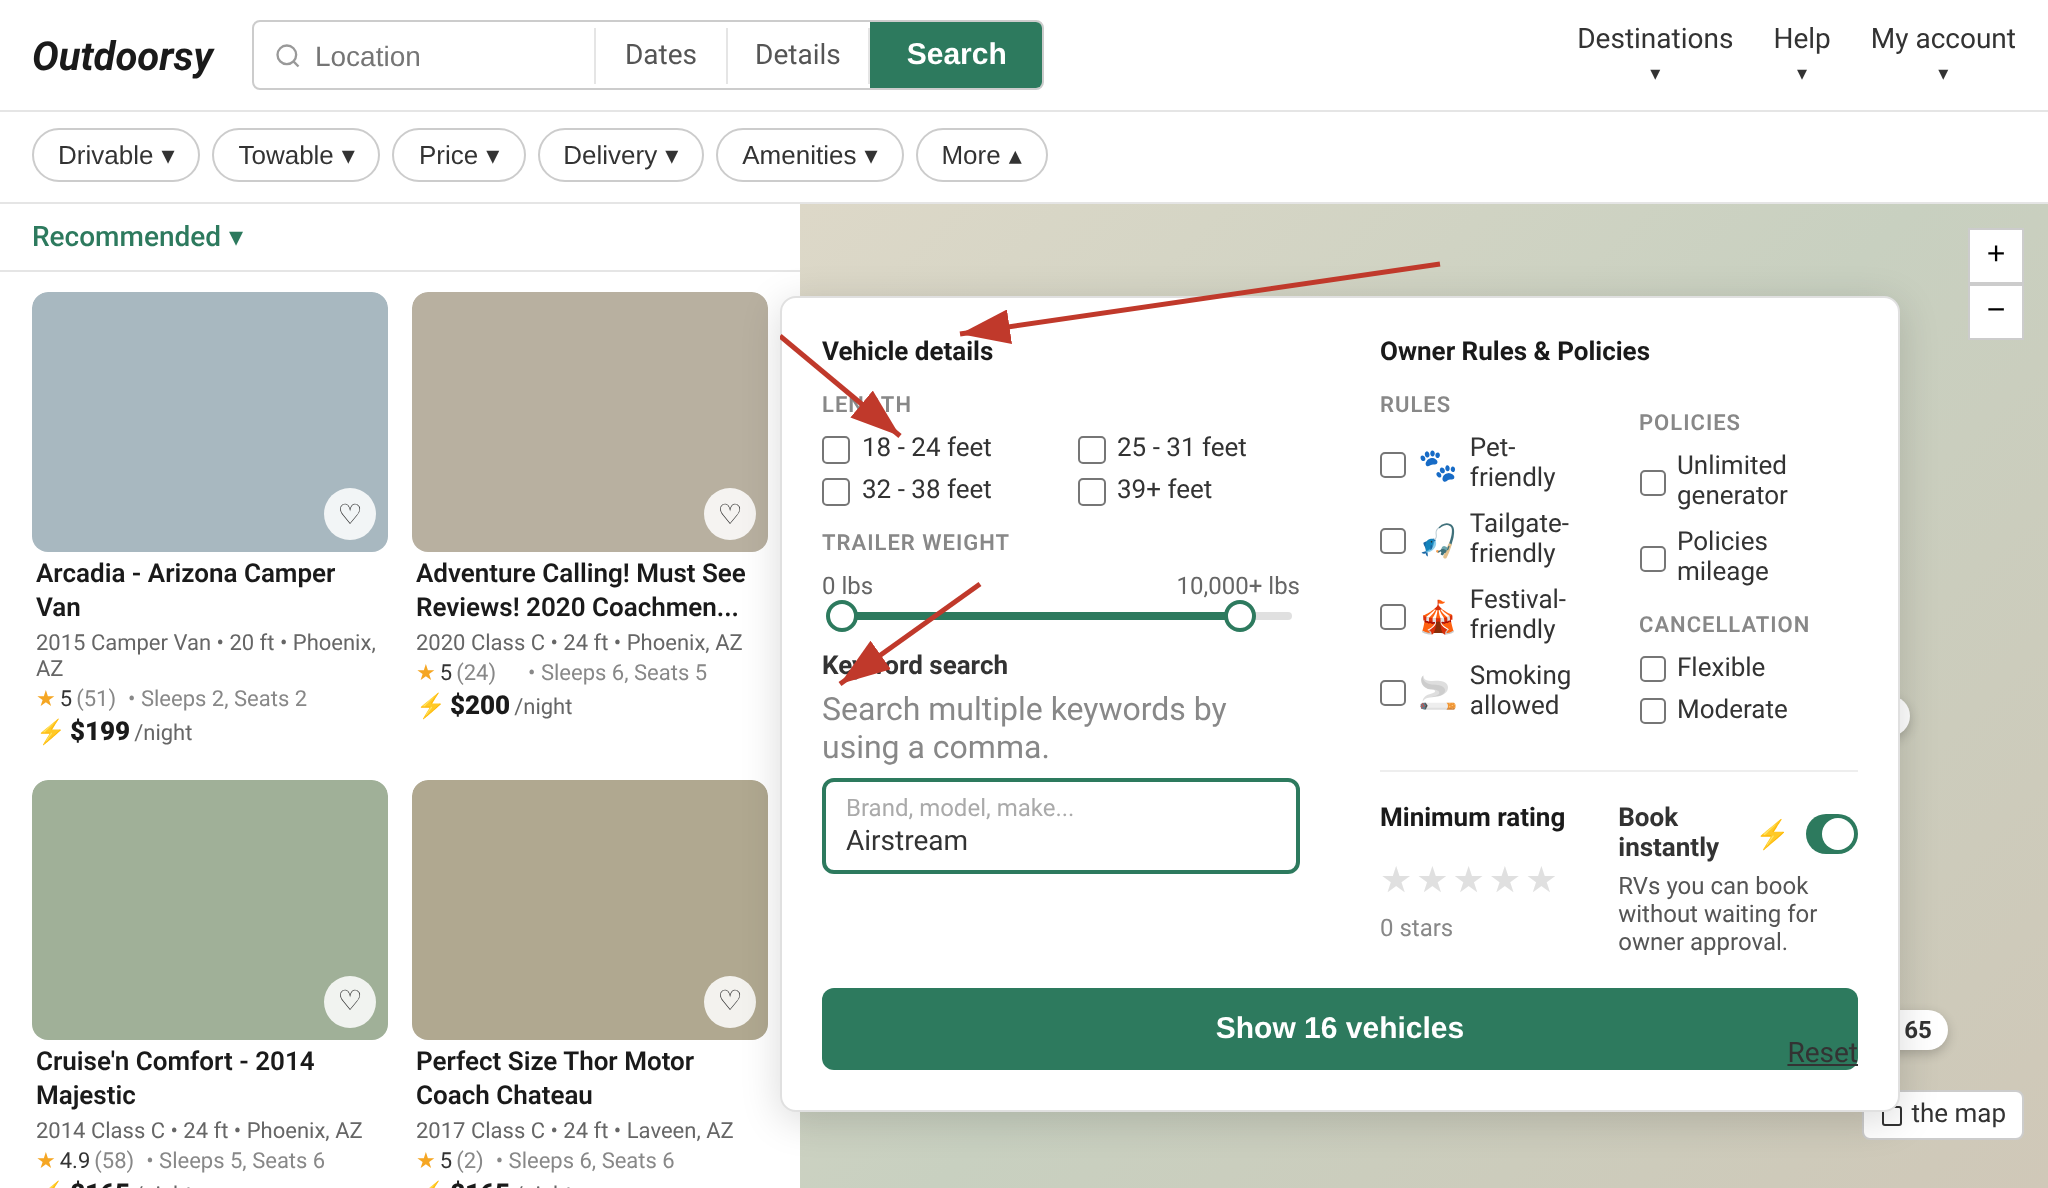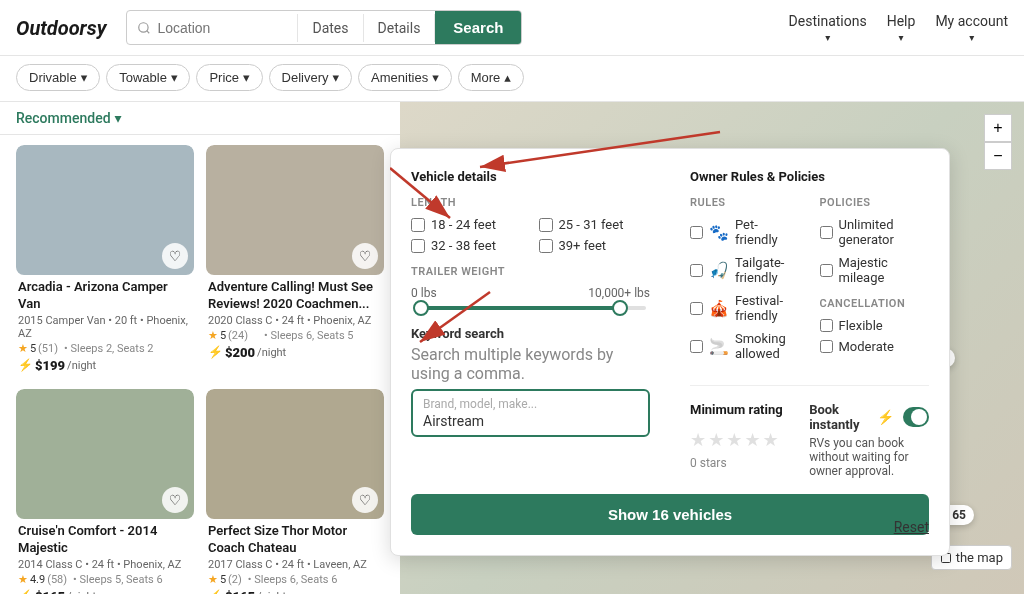--- a/index.html
+++ b/index.html
@@ -80,21 +80,21 @@
     .keyword-label { font-size: 13px; font-weight: 700; margin-bottom: 4px; }
     .keyword-hint { font-size: 16px; color: #888; margin-bottom: 6px; }
     .keyword-input-wrap { border: 2px solid #2d7a5e; border-radius: 6px; padding: 6px 10px; }
     .keyword-placeholder { font-size: 12px; color: #aaa; margin-bottom: 2px; }
     .keyword-value { font-size: 14px; color: #333; }
     .show-vehicles-btn { display: block; width: 100%; background: #2d7a5e; color: #fff; border: none; border-radius: 6px; padding: 12px; font-size: 15px; font-weight: 600; cursor: pointer; text-align: center; margin-top: 16px; }
     .reset-link { position: absolute; bottom: 20px; right: 20px; color: #333; font-size: 14px; cursor: pointer; text-decoration: underline; }
 
     
     .right-col { padding-left: 20px; }
-    .owner-rules-row { display: flex; gap: 20px; }
+    .owner-rules-row { display: flex; gap: 20px; align-items: flex-end; }
     .rules-col { flex: 1; }
     .rule-item { display: flex; align-items: center; gap: 6px; font-size: 13px; margin-bottom: 8px; cursor: pointer; }
     .rule-icon { font-size: 16px; }
     .cancellation-section { margin-top: 12px; }
     .cancel-item { display: flex; align-items: center; gap: 6px; font-size: 13px; margin-bottom: 6px; cursor: pointer; }
 
     
     .bottom-section { display: flex; gap: 20px; margin-top: 16px; padding-top: 16px; border-top: 1px solid #eee; }
     .rating-section, .book-section { flex: 1; }
     .rating-stars { display: flex; gap: 2px; margin: 6px 0; }
@@ -362,21 +362,21 @@
           </div>
           <div class="rules-col">
             <div class="dropdown-label">POLICIES</div>
             <div id="policies-list">
                 <div class="rule-item">
                   <input type="checkbox" style=""> 
                   <span>Unlimited generator</span>
                 </div>
                 <div class="rule-item">
                   <input type="checkbox" style=""> 
-                  <span>Majestic mileage</span>
+                  <span>Policies mileage</span>
                 </div>
               </div>
             <div class="cancellation-section">
               <div class="dropdown-label">CANCELLATION</div>
               <div id="cancellation-list">
                   <div class="cancel-item">
                     <input type="checkbox" style=""> 
                     <span>Flexible</span>
                   </div>
                   <div class="cancel-item">

